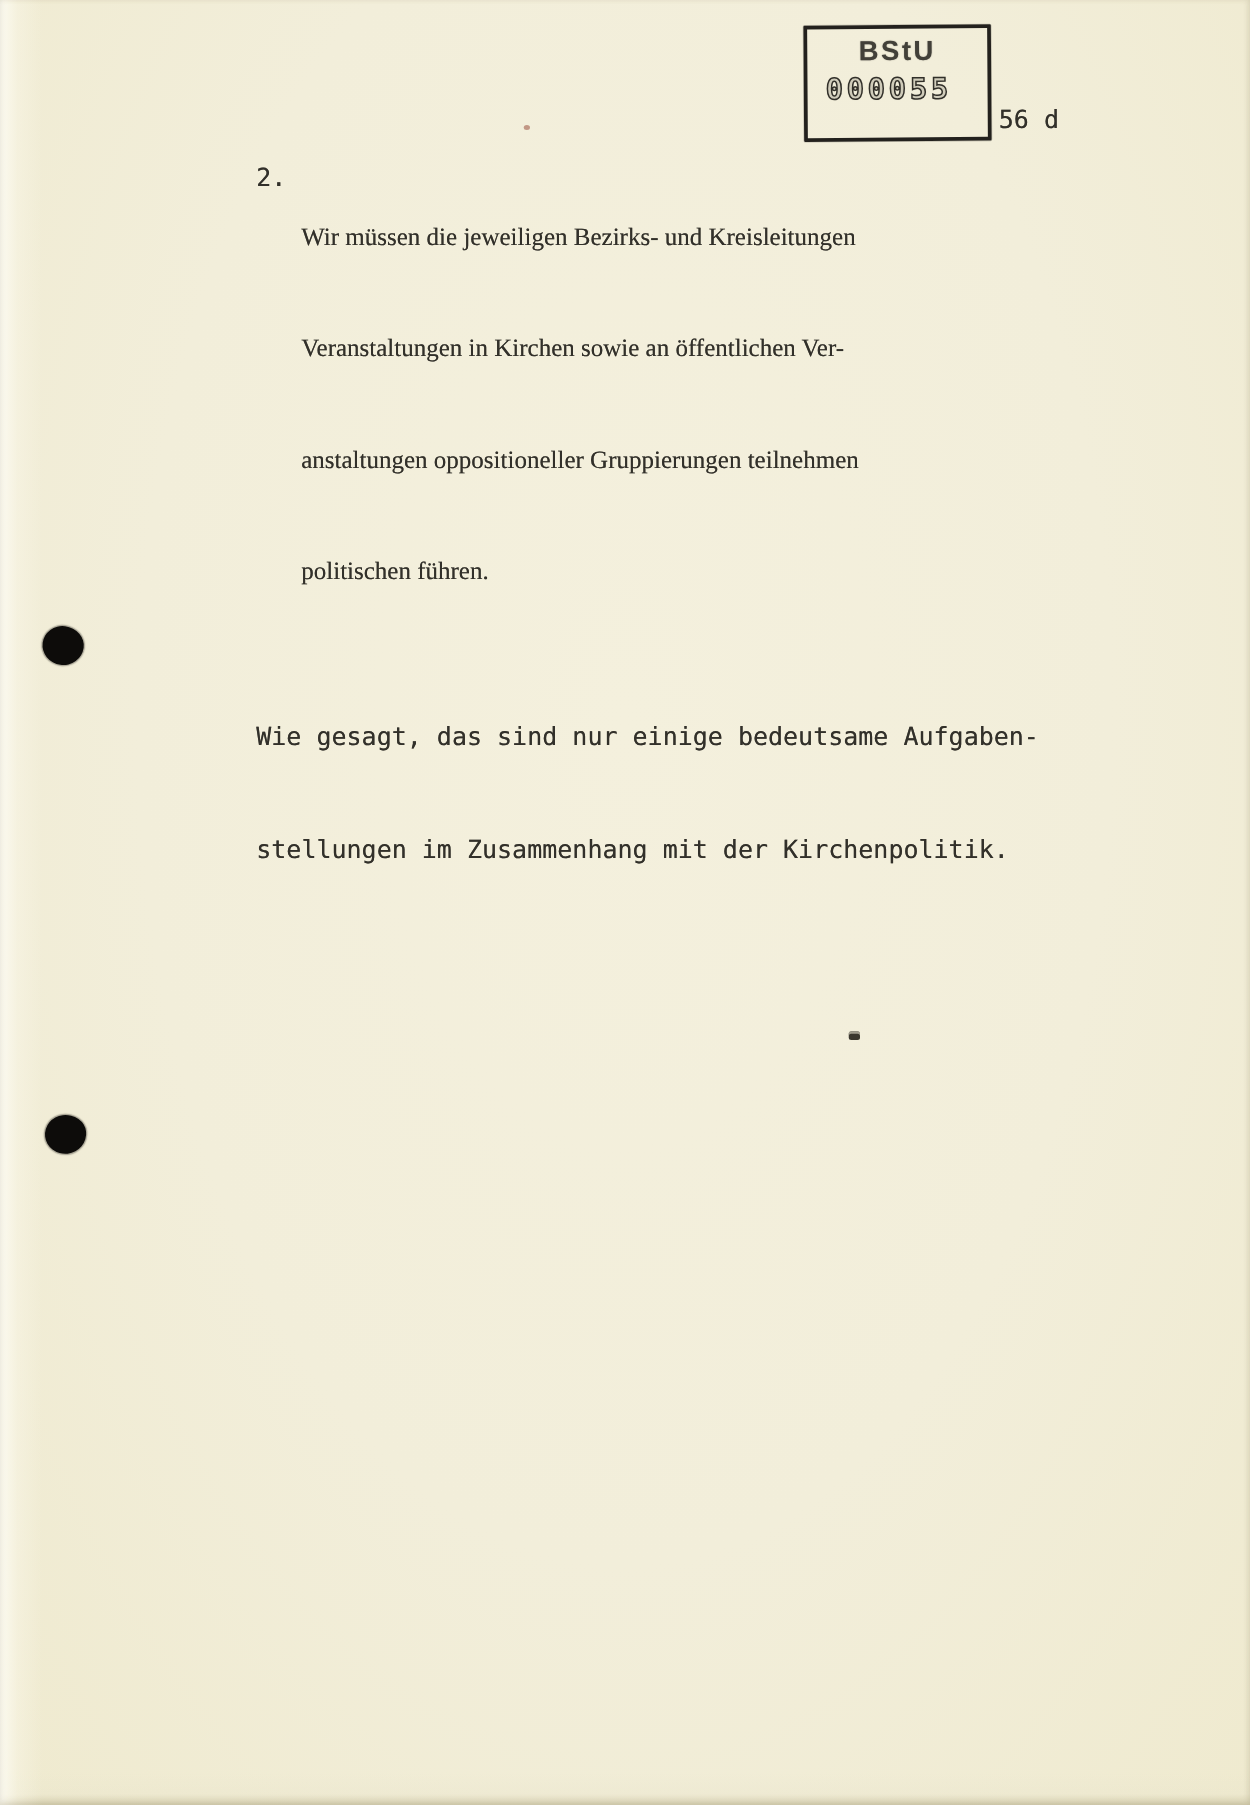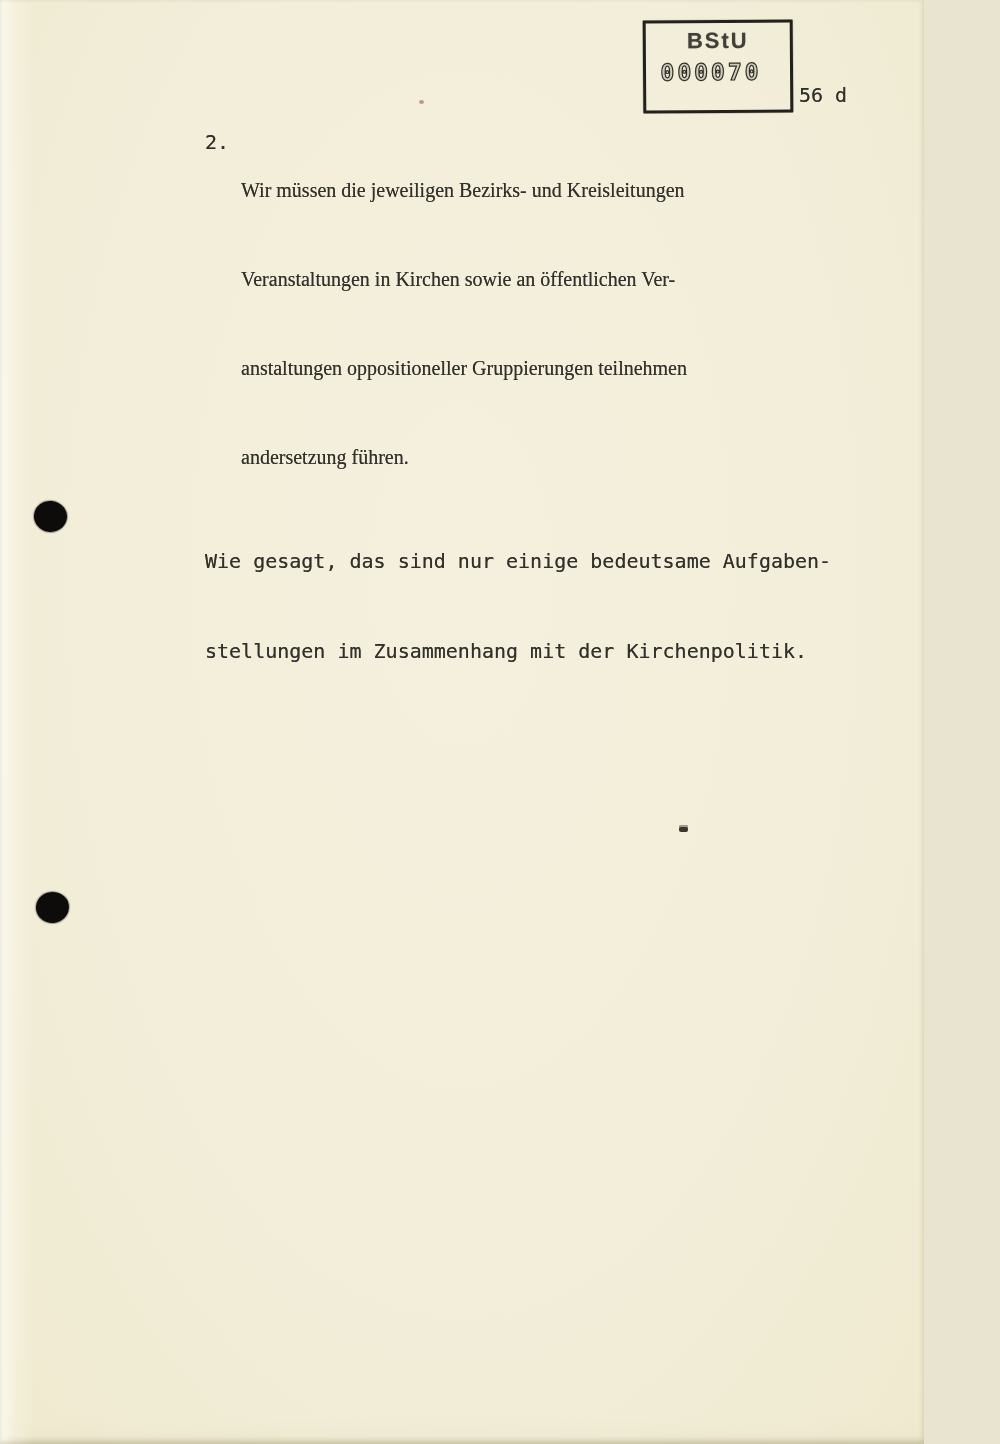--- a/index.html
+++ b/index.html
@@ -5,21 +5,21 @@
   * { margin: 0; padding: 0; box-sizing: border-box; }
   html, body { width: 1000px; height: 1444px; }
   body {
     font-family: "DejaVu Sans Mono", monospace;
     background: #e8e4d0;
     overflow: hidden;
   }
 
   .page {
     position: relative;
-    width: 924px;
+    width: 1000px;
     height: 1444px;
     background:
       linear-gradient(90deg, rgba(253,252,244,0.9) 0px, rgba(250,247,233,0.45) 14px, rgba(244,240,221,0) 34px),
       linear-gradient(0deg, rgba(205,198,165,0.55) 0px, rgba(231,226,201,0.25) 9px, rgba(243,239,219,0) 26px),
       radial-gradient(ellipse at 50% 40%, #f4f0dd 0%, #f2eeda 55%, #efeacf 100%);
     box-shadow: inset 0 -2px 5px rgba(120,110,75,0.18), inset -2px 0 4px rgba(150,140,100,0.10);
     overflow: hidden;
   }
 
   
@@ -88,21 +88,21 @@
   .tw {
     position: absolute;
     font-size: 20px;
     color: #32302a;
     text-shadow: 0 0 0.5px rgba(50,48,42,0.7);
     white-space: pre;
   }
   .item-block { left: 241px; top: 122px; }
   .item-block .line { line-height: 41px; height: 41px; font-family: Liberation Serif, serif; }
   .item-marker { left: 205px; top: 122px; line-height: 41px; }
-  .closing-block { left: 205px; top: 492px; }
+  .closing-block { left: 205px; top: 520px; }
   .closing-block .line { line-height: 42px; height: 42px; }
 
   
   .speck-dash {
     position: absolute;
     left: 679px;
     top: 825px;
     width: 9px;
     height: 7px;
     background: #3a372e;
@@ -123,32 +123,32 @@
 </head>
 <body>
 
 <div class="page">
 
   <div class="punch-hole top"></div>
   <div class="punch-hole bottom"></div>
 
   <div class="stamp">
     <div class="stamp-title">BStU</div>
-    <div class="stamp-number">000070</div>
+    <div class="stamp-number">000055</div>
   </div>
 
   <div class="side-label tw">56 d</div>
 
   <div class="tw item-marker">2.</div>
 
   <div class="tw item-block">
     <div class="line">Wir müssen die jeweiligen Bezirks- und Kreisleitungen</div>
     <div class="line">Veranstaltungen in Kirchen sowie an öffentlichen Ver-</div>
     <div class="line">anstaltungen oppositioneller Gruppierungen teilnehmen</div>
-    <div class="line">andersetzung führen.</div>
+    <div class="line">politischen führen.</div>
   </div>
 
   <div class="tw closing-block">
     <div class="line">Wie gesagt, das sind nur einige bedeutsame Aufgaben-</div>
     <div class="line">stellungen im Zusammenhang mit der Kirchenpolitik.</div>
   </div>
 
   <div class="speck-dash"></div>
   <div class="speck-red"></div>
 

